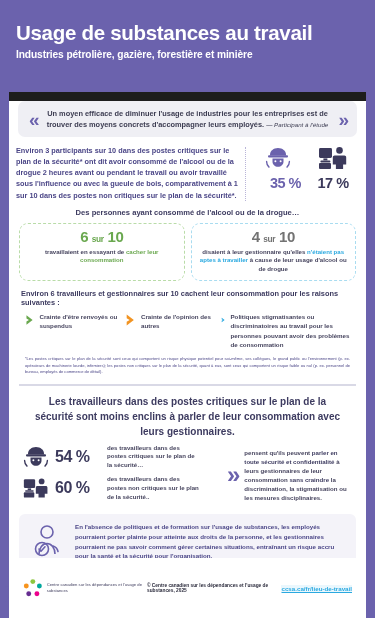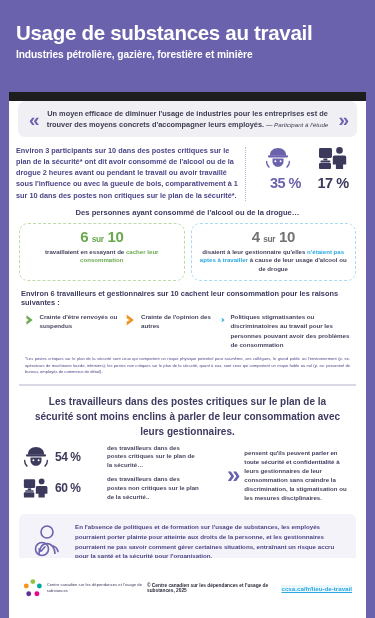--- a/index.html
+++ b/index.html
@@ -57,21 +57,21 @@
 
   .footnote { font-size:4.1px; line-height:1.6; color:#4b4687; padding:7px 16px 6px; text-align:justify; }
 
   .rule { height:1.6px; background:#d9d9e6; margin:2px 10px 0; }
 
   
   .blk2-head { font-size:10px; font-weight:bold; color:#3d3b60; text-align:center; padding:8px 22px 5px; line-height:1.5; }
   .blk2 { display:flex; padding:0 12px 8px 14px; align-items:center; gap:4px; }
   .rows { width:200px; }
   .row2 { display:flex; align-items:center; gap:6px; margin-bottom:5px; }
-  .row2-num { font-size:12px; font-weight:bold; color:#3c3a5c; letter-spacing:-.5px; width:46px; }
+  .row2-num { font-size:16px; font-weight:bold; color:#3c3a5c; letter-spacing:-.5px; width:46px; }
   .row2-txt { font-size:6.1px; line-height:1.45; color:#46445e; font-weight:600; width:92px; }
   .row2-txt b { font-weight:bold; }
   .bigchev { color:#6b62ad; font-size:24px; font-weight:bold; letter-spacing:-6px; line-height:1; padding:0 6px 0 0; }
   .blk2-right { flex:1; font-size:6.1px; line-height:1.5; color:#46445e; font-weight:600; }
   .blk2-right b { font-weight:bold; color:#3d3b60; }
 
   
   .policy { margin:0 10px; background:#f4f3f9; border-radius:6px; display:flex;
             gap:7px; padding:8px 9px; align-items:center; }
   .policy-txt { flex:1; font-size:6.2px; line-height:1.55; color:#4b4687; font-weight:600; }

